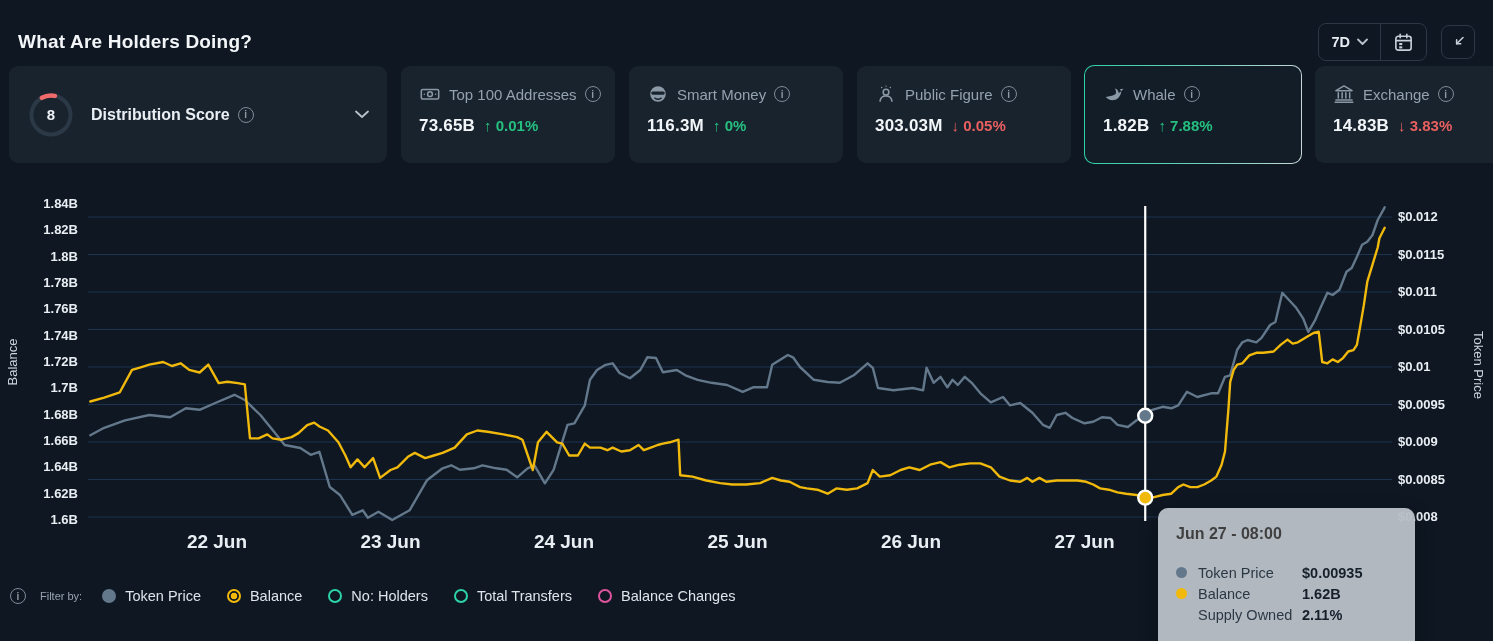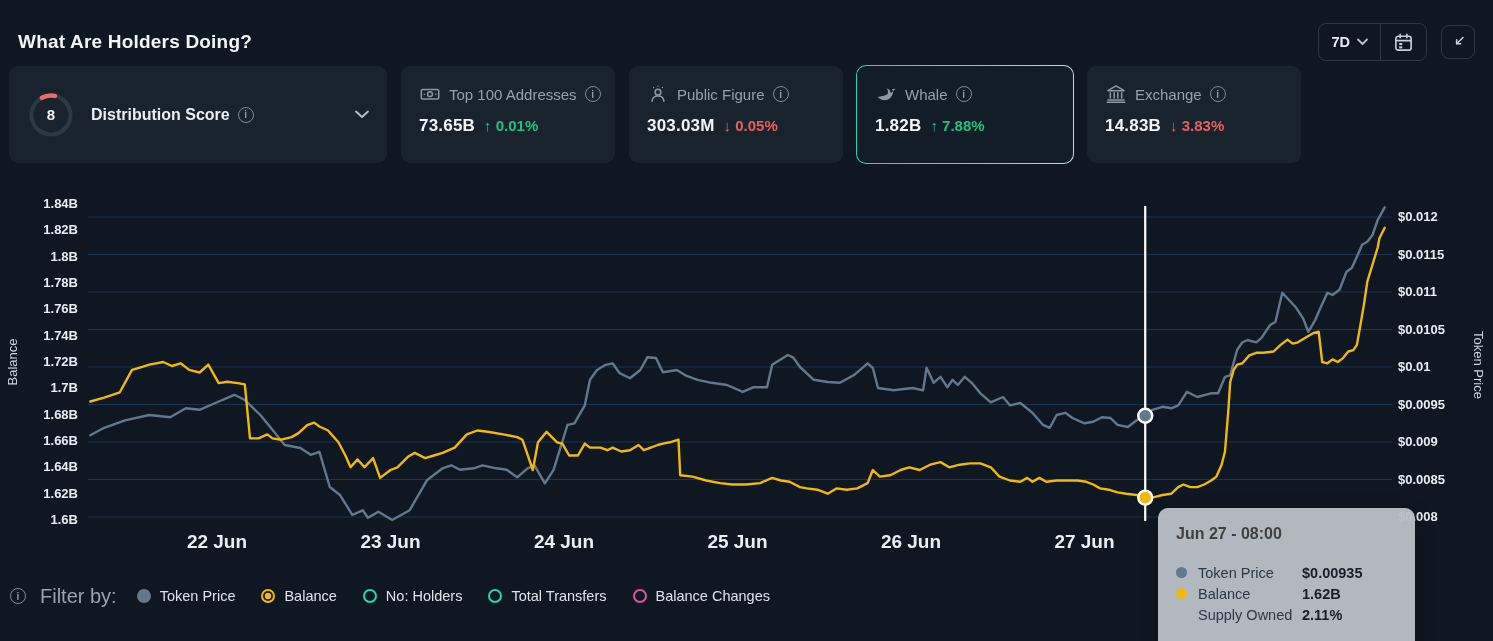--- a/index.html
+++ b/index.html
@@ -65,21 +65,21 @@
     background:rgba(184,190,197,0.97); border-radius:10px; padding:17px 18px 0 18px;
     color:#18242f; box-shadow:0 6px 18px rgba(0,0,0,.35); }
   .tt-title{ font-size:16px; font-weight:700; color:#404040; margin-bottom:19px; }
   .tt-row{ display:flex; align-items:center; height:21px; font-size:14.5px; }
   .tt-dotcell{ width:22px; flex:none; display:flex; align-items:center; }
   .tt-dot{ width:11px; height:11px; border-radius:50%; }
   .tt-label{ width:104px; flex:none; color:#2b3844; }
   .tt-value{ font-weight:700; color:#141f2a; }
   
   .filter-bar{ position:absolute; left:10px; top:583px; height:26px; display:flex; align-items:center; gap:14px; }
-  .filter-label{ font-size:20px; color:#98a4b0; margin-right:6px; }
+  .filter-label{ font-size:11px; color:#98a4b0; margin-right:6px; }
   .filter-opts{ display:flex; align-items:center; gap:26px; }
   .f-opt{ display:flex; align-items:center; gap:9px; cursor:pointer; }
   .f-opt .f-lbl{ font-size:14.5px; color:#dde3e9; }
   .f-dot{ width:14px; height:14px; border-radius:50%; flex:none; }
 </style>
 </head>
 <body>
 
 <div class="app">
 
@@ -143,20 +143,37 @@
               <line x1="5.8" y1="12.2" x2="5.8" y2="12.3"></line>
               <line x1="18.2" y1="12.2" x2="18.2" y2="12.3"></line>
             </svg>
           </span>
           <span class="lbl">Top 100 Addresses</span>
           <i class="info-i"></i>
         </div>
         <div class="stat-value-row">
           <span class="stat-value">73.65B</span>
           <span class="chg up">↑ 0.01%</span>
+        </div>
+      </div>
+      <div class="card stat">
+        <div class="stat-label-row">
+          <span class="stat-icon">
+            <svg width="22" height="22" viewBox="0 0 24 24">
+              <circle cx="12" cy="12" r="8.5" fill="#8b98a5"></circle>
+              <rect x="4.6" y="9.2" width="14.8" height="3.6" rx="1.8" fill="#19232e"></rect>
+              <path d="M8.5 16.5 q3.5 2.4 7 0" stroke="#19232e" stroke-width="1.4" fill="none" stroke-linecap="round"></path>
+            </svg>
+          </span>
+          <span class="lbl">Smart Money</span>
+          <i class="info-i"></i>
+        </div>
+        <div class="stat-value-row">
+          <span class="stat-value">116.3M</span>
+          <span class="chg up">↑ 0%</span>
         </div>
       </div>
       <div class="card stat">
         <div class="stat-label-row">
           <span class="stat-icon">
             <svg class="icon-stroke" width="22" height="22" viewBox="0 0 24 24" style="stroke:#8b98a5">
               <circle cx="12" cy="10" r="3.1"></circle>
               <path d="M5.5 19.8 C6 15.8 9 14.2 12 14.2 C15 14.2 18 15.8 18.5 19.8"></path>
               <circle cx="7.3" cy="4.8" r="0.8" fill="#8b98a5" stroke="none"></circle>
               <circle cx="12" cy="3.4" r="0.8" fill="#8b98a5" stroke="none"></circle>

